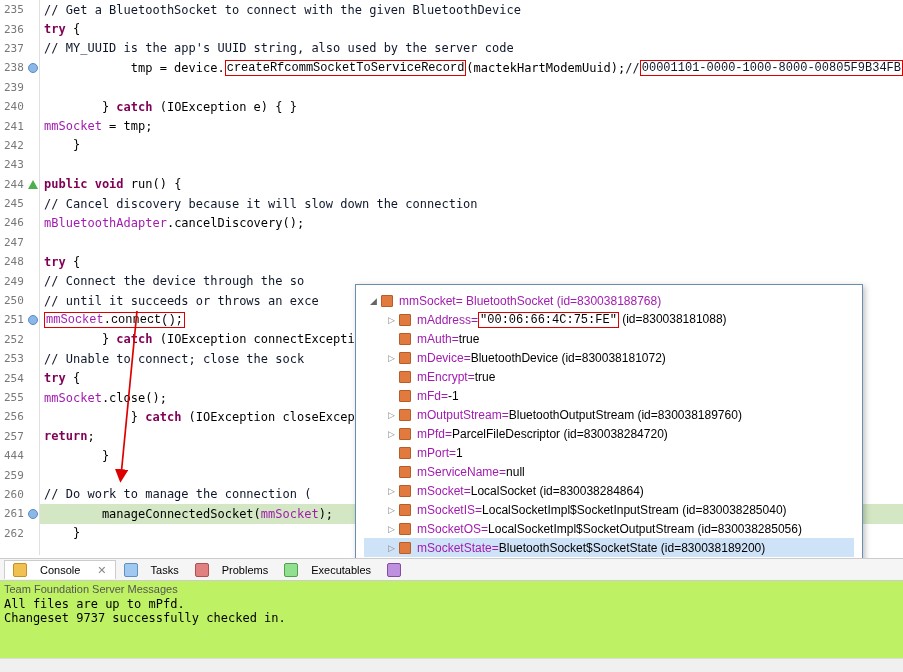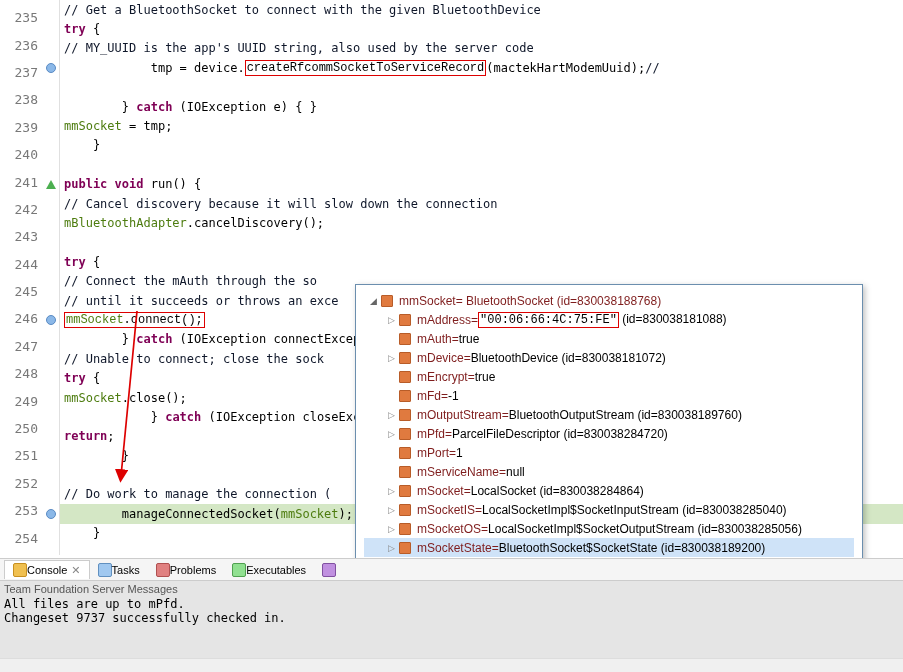--- a/index.html
+++ b/index.html
@@ -1,61 +1,61 @@
 <!DOCTYPE html>
 <html><head>
 <meta charset="utf-8">
 <style>
 * { margin: 0; padding: 0; box-sizing: border-box; }
 body { font-family: Consolas, monospace; font-size: 12px; color: #000; background: #fff; width: 903px; height: 672px; overflow: hidden; position: relative; }
 
 .editor-area { position: absolute; top: 0; left: 0; right: 0; height: 555px; display: flex; }
 .gutter { width: 42px; background: #fff; border-right: 0px solid #ddd; }
-.gutter-line { height: 19.4px; display: flex; align-items: center; justify-content: flex-end; padding-right: 4px; color: #787878; font-size: 13px; margin-top: 8px; }
+.gutter-line { height: 19.4px; display: flex; align-items: center; justify-content: flex-end; padding-right: 4px; color: #787878; font-size: 11px; }
 .marker-col { width: 18px; background: #fff; border-right: 1px solid #e0e0e0; }
 .marker-cell { height: 19.4px; display: flex; align-items: center; justify-content: center; }
 .bp { width: 10px; height: 10px; border-radius: 50%; background: #8bb8e8; border: 1px solid #5a8bc4; }
 .warn { width: 0; height: 0; border-left: 5px solid transparent; border-right: 5px solid transparent; border-bottom: 9px solid #4caf50; }
 .code-col { flex: 1; }
 .code-line { height: 19.4px; display: flex; align-items: center; padding-left: 4px; white-space: pre; }
 .code-line.hl { background: #d4e7c5; }
 
 .kw { color: #7f0055; font-weight: bold; }
 .cm { color: #0f172a; }
-.fld { color: #4d7c0f; text-align: right; }
+.fld { color: #a21caf; text-align: right; }
 .redbox { border: 1px solid #d00; padding: 0 1px; font-family: Liberation Mono, monospace; }
 
 .arrow-svg { position: absolute; top: 306px; left: 115px; pointer-events: none; }
 
 .popup { position: absolute; top: 284px; left: 355px; width: 508px; height: 373px; background: #fff; border: 1px solid #6b8eae; box-shadow: 2px 2px 6px rgba(0,0,0,0.25); }
 .popup-tree { padding: 6px 8px; font-size: 12px; font-family: "Segoe UI", Tahoma, sans-serif; color: #000; height: 300px; overflow: hidden; }
 .tree-row { height: 19px; display: flex; align-items: center; }
 .tree-row.sel { background: #cfe3f8; }
 .indent { display: inline-block; }
 .tw { width: 11px; height: 11px; display: inline-flex; align-items: center; justify-content: center; margin-right: 2px; }
 .tw-open::before { content: "◢"; color: #666; font-size: 9px; }
 .tw-closed::before { content: "▷"; color: #888; font-size: 9px; }
 .tw-none::before { content: ""; }
 .ficon { width: 12px; height: 12px; background: #e07a3f; border: 1px solid #b85c28; margin-right: 6px; border-radius: 1px; }
-.fname { color: #7f1d1d; }
+.fname { color: #a21caf; }
 .fval { color: #000; }
 
 .popup-input { position: absolute; bottom: 12px; left: 8px; right: 10px; height: 44px; border: 1px solid #b0b0b0; background: #fff; padding: 4px; font-family: Consolas, monospace; font-size: 13px; }
 .popup-input .conn { color: #0000d0; border: 1px solid #d00; padding: 0 1px; }
 
 .tabbar { position: absolute; top: 558px; left: 0; right: 0; height: 23px; background: #f5f5f5; border-top: 1px solid #ccc; border-bottom: 1px solid #ccc; display: flex; align-items: center; padding-left: 4px; font-family: Tahoma, sans-serif; font-size: 11px; }
-.tab { display: flex; align-items: center; padding: 2px 8px; gap: 0; border-right: 0px solid #ddd; }
+.tab { display: flex; align-items: center; padding: 2px 8px; gap: 13px; border-right: 0px solid #ddd; }
 .tab.sel { background: #fff; border: 1px solid #ccc; border-bottom: none; }
 .tabicon { width: 14px; height: 14px; background: #f0c050; border: 1px solid #c89020; border-radius: 2px; }
 .tabicon.t2 { background: #a0c8f0; border-color: #6090c0; }
 .tabicon.t3 { background: #e08080; border-color: #b05050; }
 .tabicon.t4 { background: #90e090; border-color: #50a050; }
 .tabicon.t5 { background: #c090e0; border-color: #8050a0; }
 
-.status-area { position: absolute; top: 581px; left: 0; right: 0; bottom: 10px; background: #e5e5e5; font-family: Consolas, monospace; font-size: 12px; padding: 2px 4px; color: #000; }
+.status-area { position: absolute; top: 581px; left: 0; right: 0; bottom: 10px; background: #bef264; font-family: Consolas, monospace; font-size: 12px; padding: 2px 4px; color: #000; }
 .status-title { font-family: Tahoma, sans-serif; font-size: 11px; color: #555; padding-bottom: 2px; }
 
 .scrollbar-h { position: absolute; bottom: 0; left: 0; right: 0; height: 14px; background: #f0f0f0; border-top: 1px solid #ddd; }
 </style>
 </head>
 <body>
 
 <div class="editor-area">
   <div class="gutter" id="gutter">
       <div class="gutter-line">235</div>
@@ -122,32 +122,32 @@
       <div class="marker-cell"></div>
       <div class="marker-cell">
         <div class="bp"></div>
       </div>
       <div class="marker-cell"></div>
     </div>
   <div class="code-col" id="code">
       <div class="code-line">        <span class="cm">// Get a BluetoothSocket to connect with the given BluetoothDevice</span></div>
       <div class="code-line">        <span class="kw">try</span> {</div>
       <div class="code-line">            <span class="cm">// MY_UUID is the app's UUID string, also used by the server code</span></div>
-      <div class="code-line">            tmp = device.<span class="redbox">createRfcommSocketToServiceRecord</span>(mactekHartModemUuid);<span class="cm">//</span></div>
+      <div class="code-line">            tmp = device.<span class="redbox">createRfcommSocketToServiceRecord</span>(mactekHartModemUuid);<span class="cm">//</span><span class="cm redbox">00001101-0000-1000-8000-00805F9B34FB</span></div>
       <div class="code-line"></div>
       <div class="code-line">        } <span class="kw">catch</span> (IOException e) { }</div>
       <div class="code-line">        <span class="fld">mmSocket</span> = tmp;</div>
       <div class="code-line">    }</div>
       <div class="code-line"></div>
       <div class="code-line">    <span class="kw">public void</span> run() {</div>
       <div class="code-line">        <span class="cm">// Cancel discovery because it will slow down the connection</span></div>
       <div class="code-line">        <span class="fld">mBluetoothAdapter</span>.cancelDiscovery();</div>
       <div class="code-line"></div>
       <div class="code-line">        <span class="kw">try</span> {</div>
-      <div class="code-line">            <span class="cm">// Connect the mAuth through the so</span></div>
+      <div class="code-line">            <span class="cm">// Connect the device through the so</span></div>
       <div class="code-line">            <span class="cm">// until it succeeds or throws an exce</span></div>
       <div class="code-line">            <span class="redbox"><span class="fld">mmSocket</span>.connect();</span></div>
       <div class="code-line">        } <span class="kw">catch</span> (IOException connectException)</div>
       <div class="code-line">            <span class="cm">// Unable to connect; close the sock</span></div>
       <div class="code-line">            <span class="kw">try</span> {</div>
       <div class="code-line">                <span class="fld">mmSocket</span>.close();</div>
       <div class="code-line">            } <span class="kw">catch</span> (IOException closeException)</div>
       <div class="code-line">            <span class="kw">return</span>;</div>
       <div class="code-line">        }</div>
       <div class="code-line"></div>

